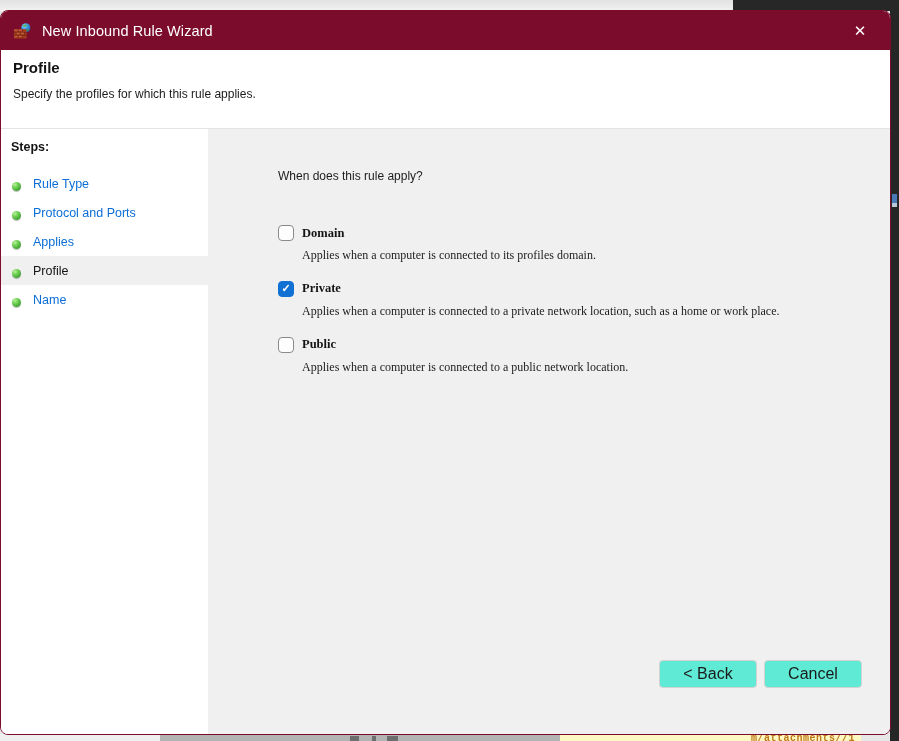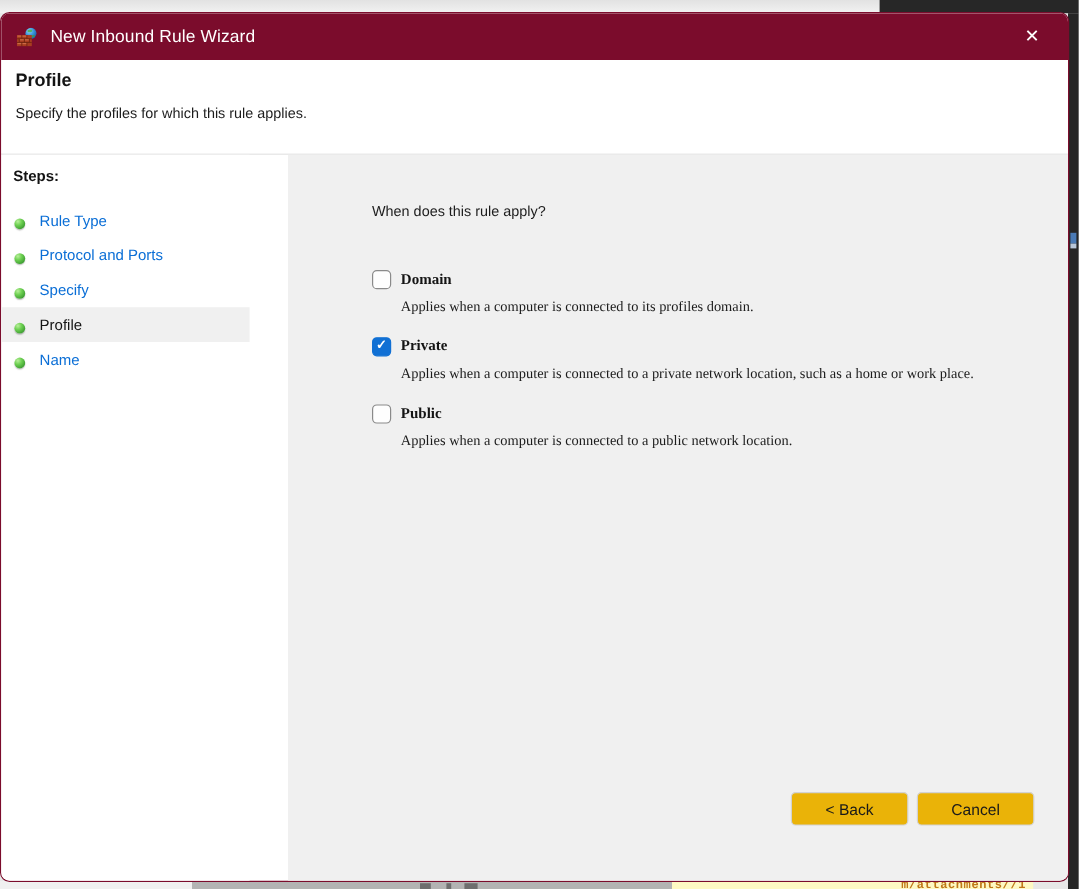--- a/index.html
+++ b/index.html
@@ -44,21 +44,21 @@
   .titlebar-title { color:#fff; font-size:14.5px; letter-spacing:.1px;text-align:right; }
   .close-btn {
     margin-left:auto; color:#fff; font-size:15px; line-height:1;
     width:28px; height:28px; display:flex; align-items:center; justify-content:center;
     cursor:default; user-select:none;
   }
   .fw-icon { width:18px; height:16px; flex:0 0 18px; }
   .header { background:#fff; padding:9px 14px 0 12px; height:78px; flex:0 0 78px; }
   .header-title { font-size:15px; font-weight:bold; color:#141414; margin-bottom:11px; }
   .header-sub   { font-size:12px; color:#1c1c1c; }
-  .content { flex:1; display:flex; border-top:1px solid #e4e4e4; min-height:0;gap:32px; }
+  .content { flex:1; display:flex; border-top:1px solid #e4e4e4; min-height:0; }
   
   .sidebar { width:207px; flex:0 0 207px; background:#fff; padding-top:5px; }
   .steps-title { font-size:12.5px; font-weight:bold; color:#141414; padding:6px 10px 6px 10px; margin-bottom:9px; }
   .step-item {
     display:flex; align-items:flex-end; gap:12px;
     padding:7px 8px 7px 11px; height:29px;
     font-size:12.5px; cursor:default;
   }
   .step-item .label { color:#0a6ed6; }
   .step-item.current { background:#f0f0f0; }
@@ -84,22 +84,22 @@
   .checkbox.checked::after { content:"✓"; color:#fff; font-size:11px; font-weight:bold; line-height:1; }
   .check-label { font-size:12.5px; font-weight:bold; color:#141414; }
   .check-desc {
     margin:7px 0 0 24px; font-size:12px; color:#1c1c1c;
     max-width:523px; line-height:1.32;
   }
   
   .btn-row { position:absolute; right:28px; bottom:46px; display:flex; gap:7px; }
   .wz-btn {
     width:98px; height:28px;
-    background:#eab308; border:1px solid #d2d2d2; border-radius:4px;
-    font-family:"Liberation Sans", sans-serif; font-size:13px; color:#1a1a1a;
+    background:#5eead4; border:1px solid #d2d2d2; border-radius:4px;
+    font-family:"Liberation Sans", sans-serif; font-size:16px; color:#1a1a1a;
     cursor:default;
   }
   .wz-btn.default { border-color:#69aede; }
 </style>
 </head>
 <body>
 
 <div class="bg-top-left"></div>
 <div class="bg-top-right"></div>
 <div class="bg-right-strip">
@@ -170,21 +170,21 @@
       <div class="step-item">
         <span class="bullet"></span>
         <span class="label">Rule Type</span>
       </div>
       <div class="step-item">
         <span class="bullet"></span>
         <span class="label">Protocol and Ports</span>
       </div>
       <div class="step-item">
         <span class="bullet"></span>
-        <span class="label">Specify</span>
+        <span class="label">Applies</span>
       </div>
       <div class="step-item current">
         <span class="bullet"></span>
         <span class="label">Profile</span>
       </div>
       <div class="step-item">
         <span class="bullet"></span>
         <span class="label">Name</span>
       </div>
     </div>

